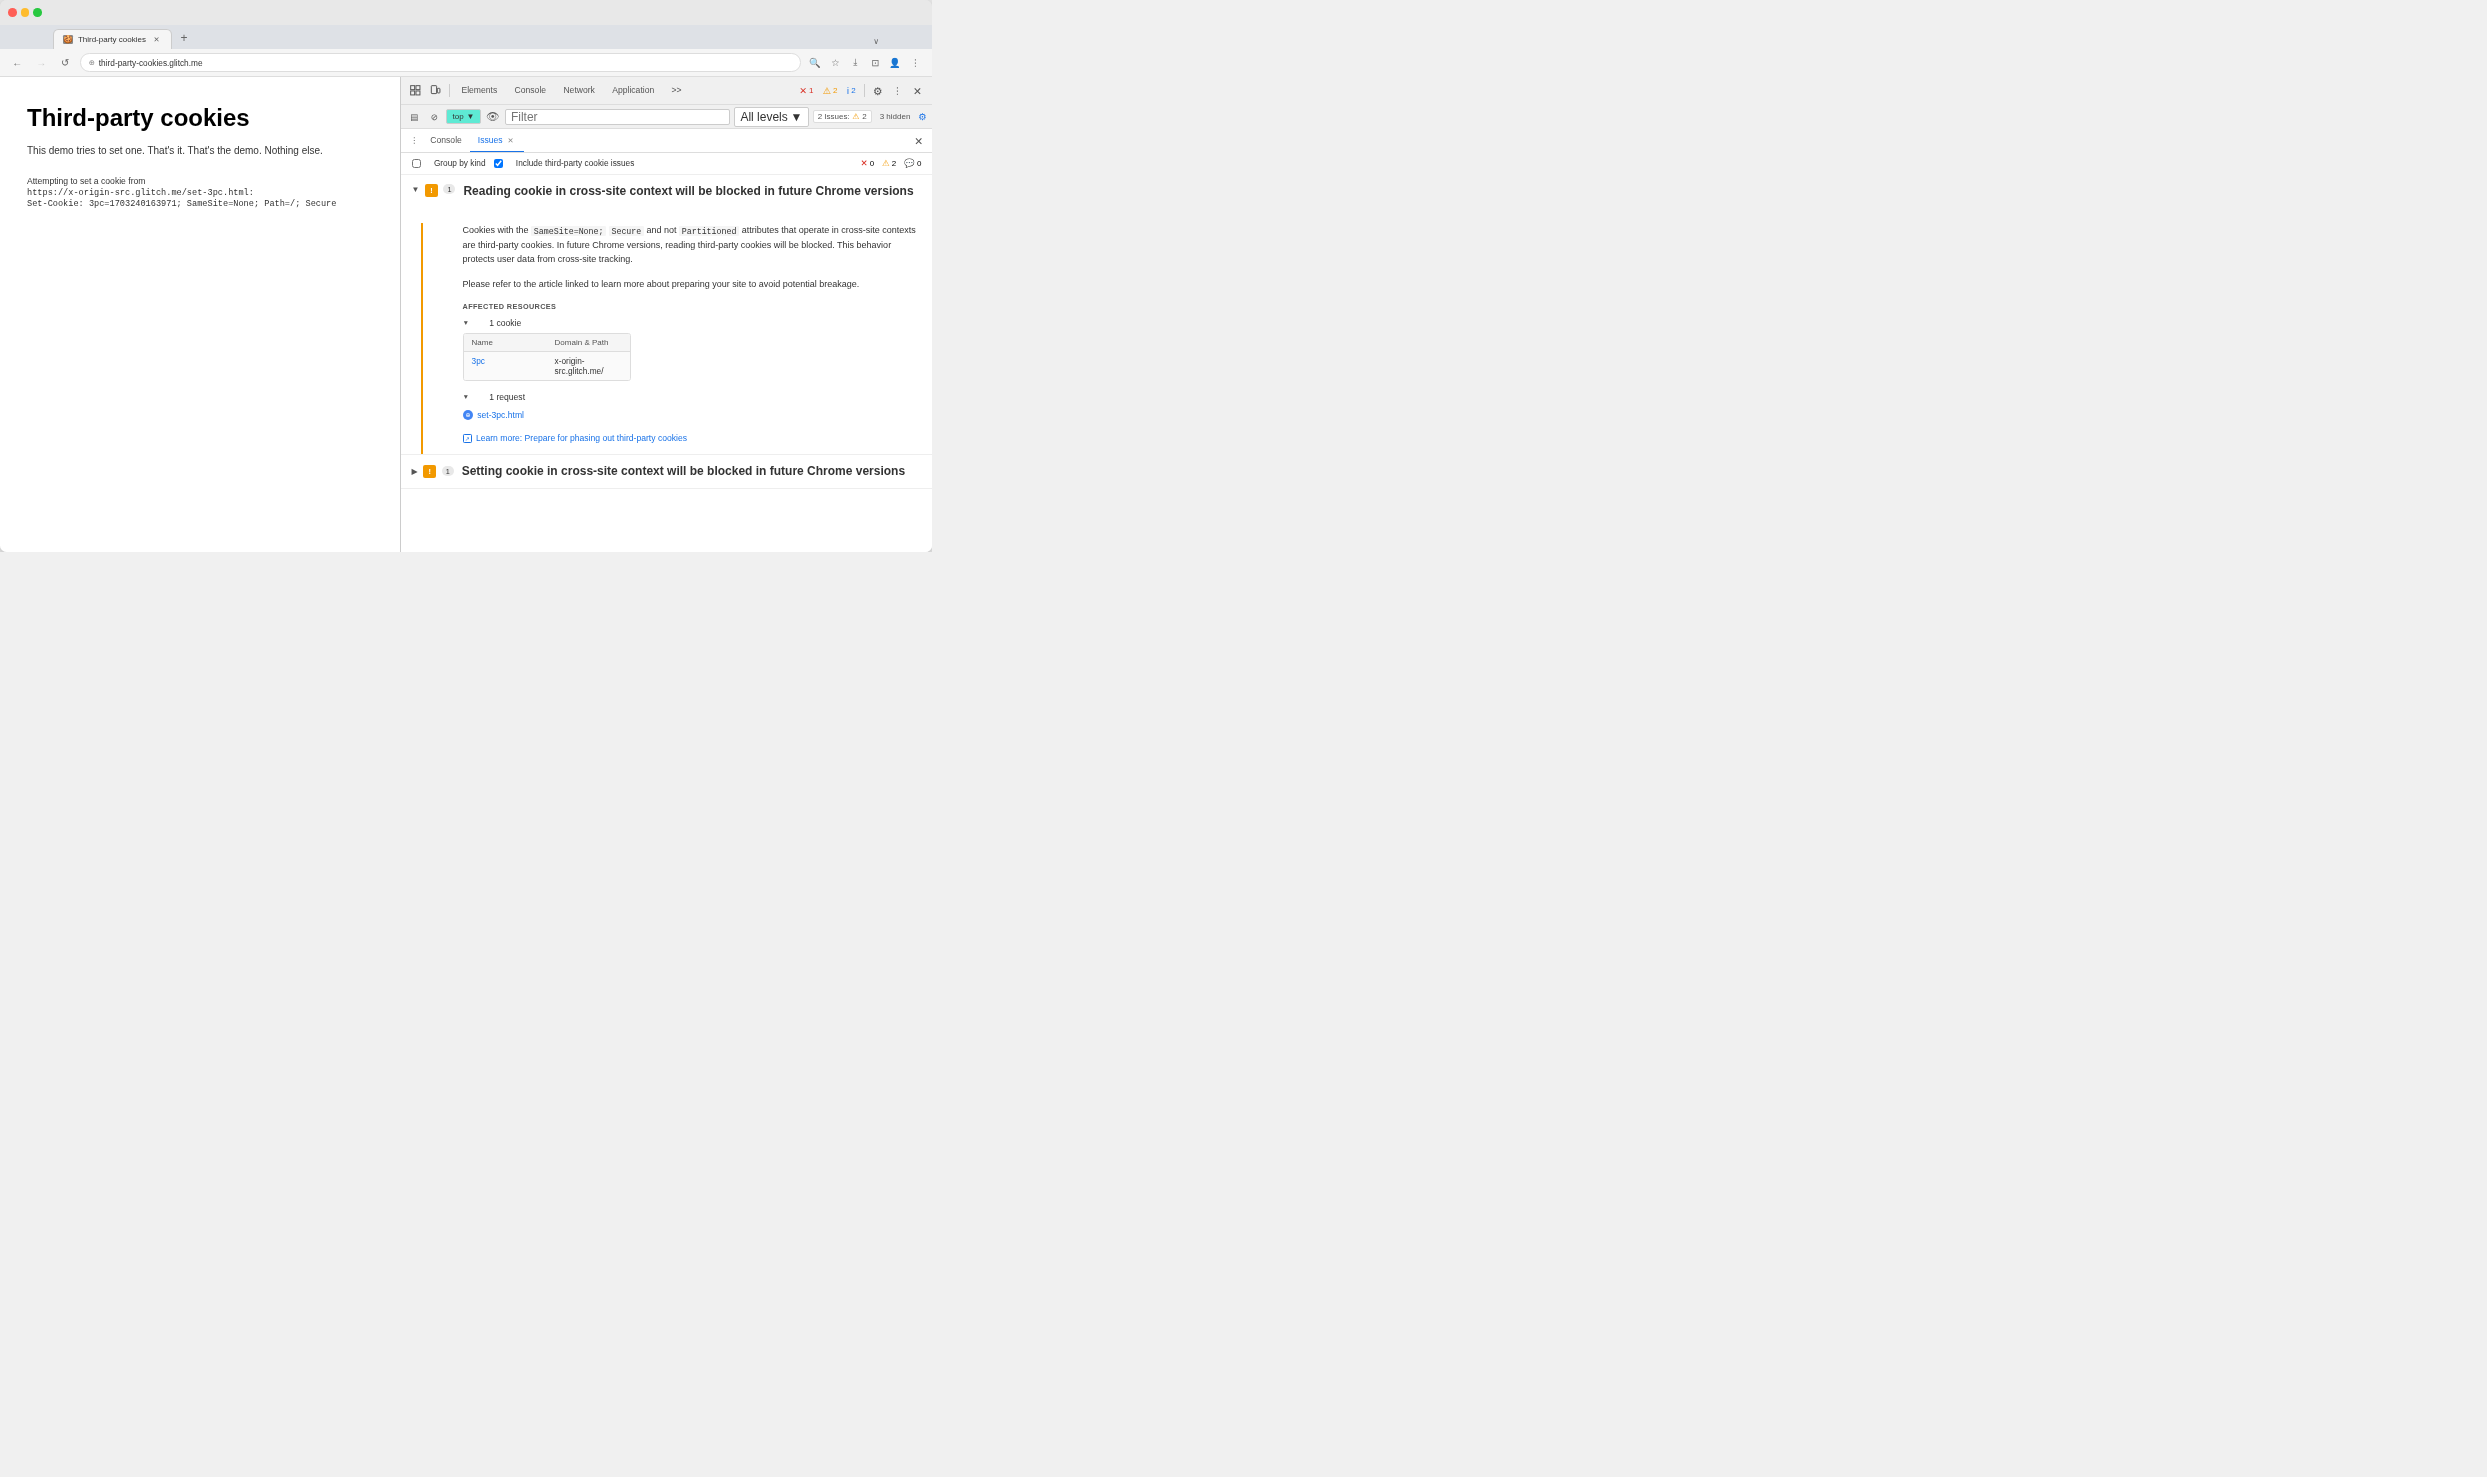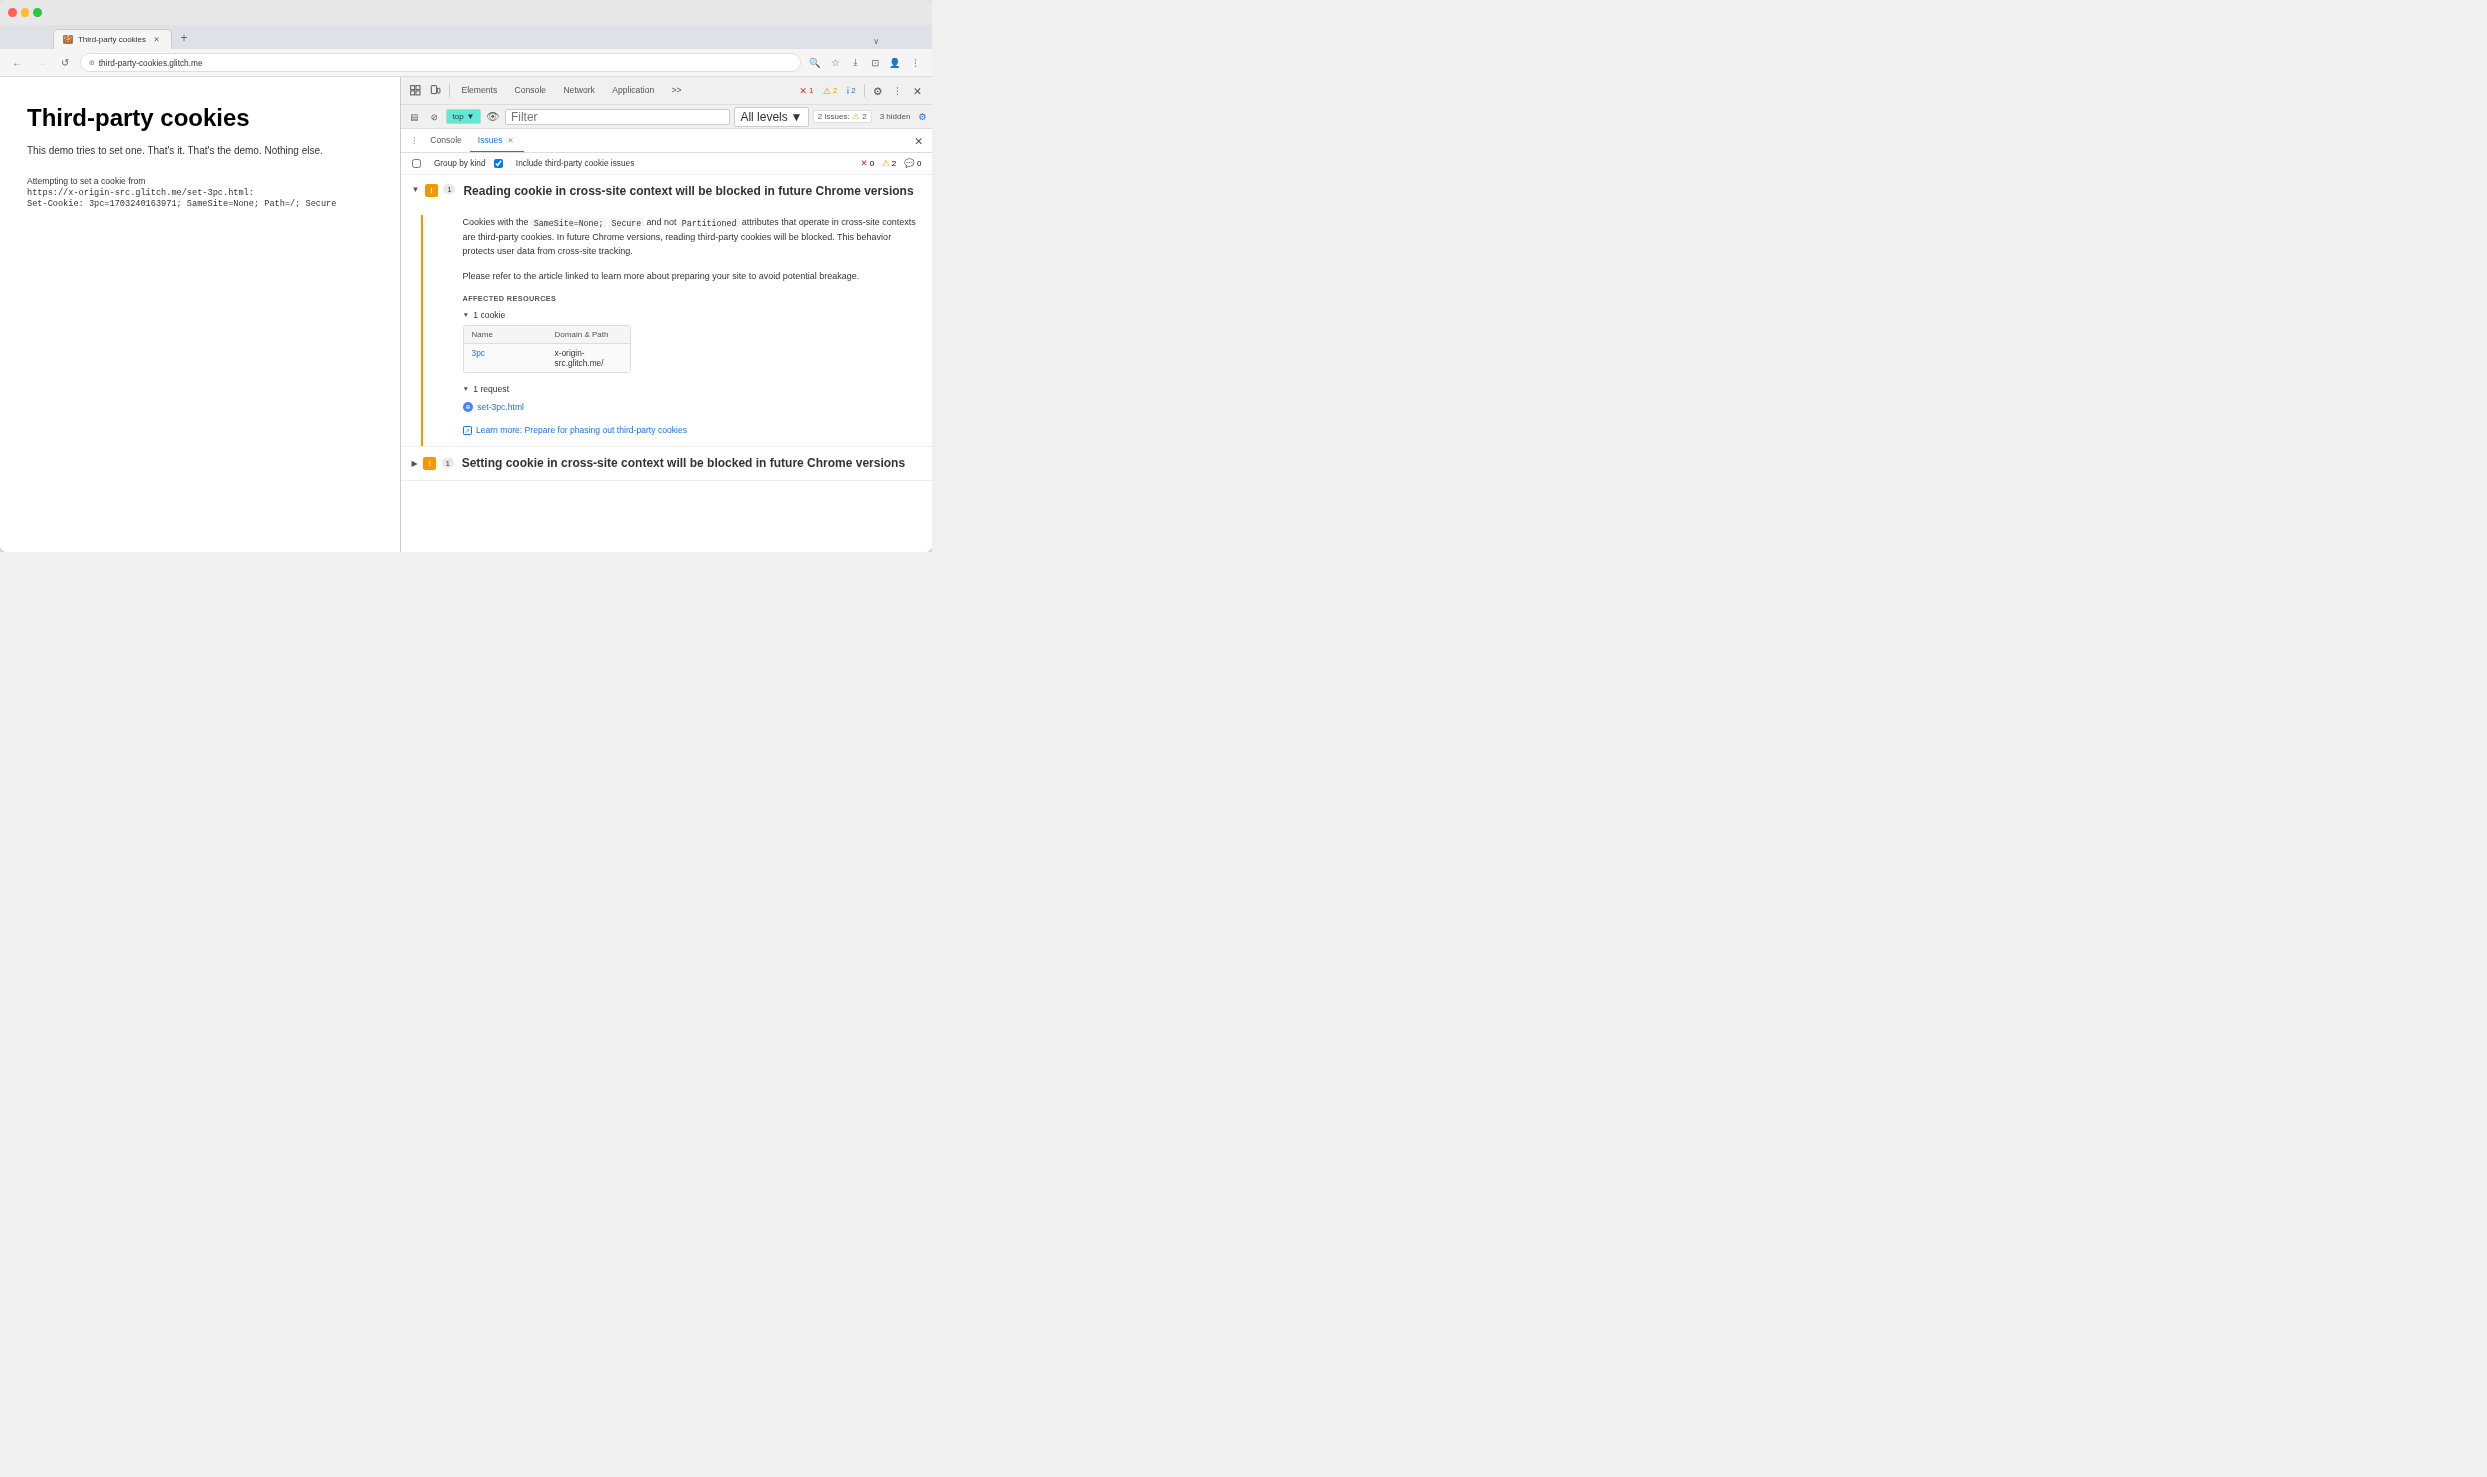--- a/index.html
+++ b/index.html
@@ -94,21 +94,21 @@
     .issue-header { display: flex; align-items: flex-start; padding: 9.3px 10.6px; cursor: pointer; gap: 5.3px; }
     .issue-expand { color: #555; font-size: 8px; flex-shrink: 0; margin-top: 1.3px; }
     .issue-icon { width: 13.3px; height: 13.3px; border-radius: 2px; display: flex; align-items: center; justify-content: center; flex-shrink: 0; font-size: 7.3px; font-weight: bold; }
     .issue-icon-warn { background: #f29900; color: white; }
     .issue-count-badge { background: #e8e8e8; color: #333; border-radius: 6.7px; padding: 0.7px 4px; font-size: 7.3px; margin-right: 2.7px; }
     .issue-title { font-size: 12px; color: #333; font-weight: bold; flex: 1; }
     .issue-description { font-size: 9px; color: #333; line-height: 1.6; margin-bottom: 10.6px; }
     .issue-code { font-family: 'Courier New', monospace; font-size: 8.3px; background: #f5f5f5; padding: 0.7px 2.7px; border-radius: 1.3px; }
     .affected-resources-title { font-size: 7.3px; font-weight: bold; letter-spacing: 0.05em; color: #555; text-transform: uppercase; margin-bottom: 6.7px; }
     .resource-section { margin-bottom: 10.6px; }
-    .resource-section-header { display: flex; align-items: center; gap: 4px; font-size: 8.6px; color: #333; margin-bottom: 5.3px; cursor: pointer; }
+    .resource-section-header { display: flex; align-items: center; gap: 20px; font-size: 8.6px; color: #333; margin-bottom: 5.3px; cursor: pointer; }
     .resource-section-toggle { font-size: 6.7px; color: #555; }
     .resource-table { border: 0.7px solid #ddd; border-radius: 2.7px; overflow: hidden; width: 168px; }
     .resource-table-header { display: flex; background: #f5f5f5; border-bottom: 0.7px solid #ddd; }
     .resource-table-cell { flex: 1; padding: 4px 8px; font-size: 8px; color: #555; font-weight: 500; }
     .resource-table-row { display: flex; }
     .resource-table-row:nth-child(even) { background: #fafafa; }
     .resource-table-data { flex: 1; padding: 4px 8px; font-size: 8.3px; color: #1a73e8; cursor: pointer; }
     .resource-table-data.plain { color: #333; }
     .resource-request { display: flex; align-items: center; gap: 4px; font-size: 8.6px; color: #1a73e8; cursor: pointer; padding: 2.7px 0; }
     .resource-request-icon { width: 10.6px; height: 10.6px; border-radius: 50%; background: #4285f4; color: white; font-size: 6px; display: flex; align-items: center; justify-content: center; flex-shrink: 0; }
@@ -290,21 +290,21 @@
         </div>
 
         <div class="issue-item">
           <div class="issue-header">
             <span class="issue-expand">▼</span>
             <div class="issue-icon issue-icon-warn">!</div>
             <span class="issue-count-badge">1</span>
             <span class="issue-title">Reading cookie in cross-site context will be blocked in future Chrome versions</span>
           </div>
 
-          <div style="padding-left: 29px; border-left: 2px solid #f29900; margin: 8px 0 0 20px;">
+          <div style="padding-left: 29px; border-left: 2px solid #f29900; margin: 16px 0 0 20px;">
             <div style="padding: 0 10.6px 10.6px 10.6px;">
               <p class="issue-description">
                 Cookies with the <code class="issue-code">SameSite=None;</code>
                 <code class="issue-code">Secure</code>
                 and not <code class="issue-code">Partitioned</code>
                 attributes that operate in cross-site contexts are third-party cookies. In future Chrome versions, reading third-party cookies will be blocked. This behavior protects user data from cross-site tracking.
               </p>
               <p class="issue-description">
                 Please refer to the article linked to learn more about preparing your site to avoid potential breakage.
               </p>

